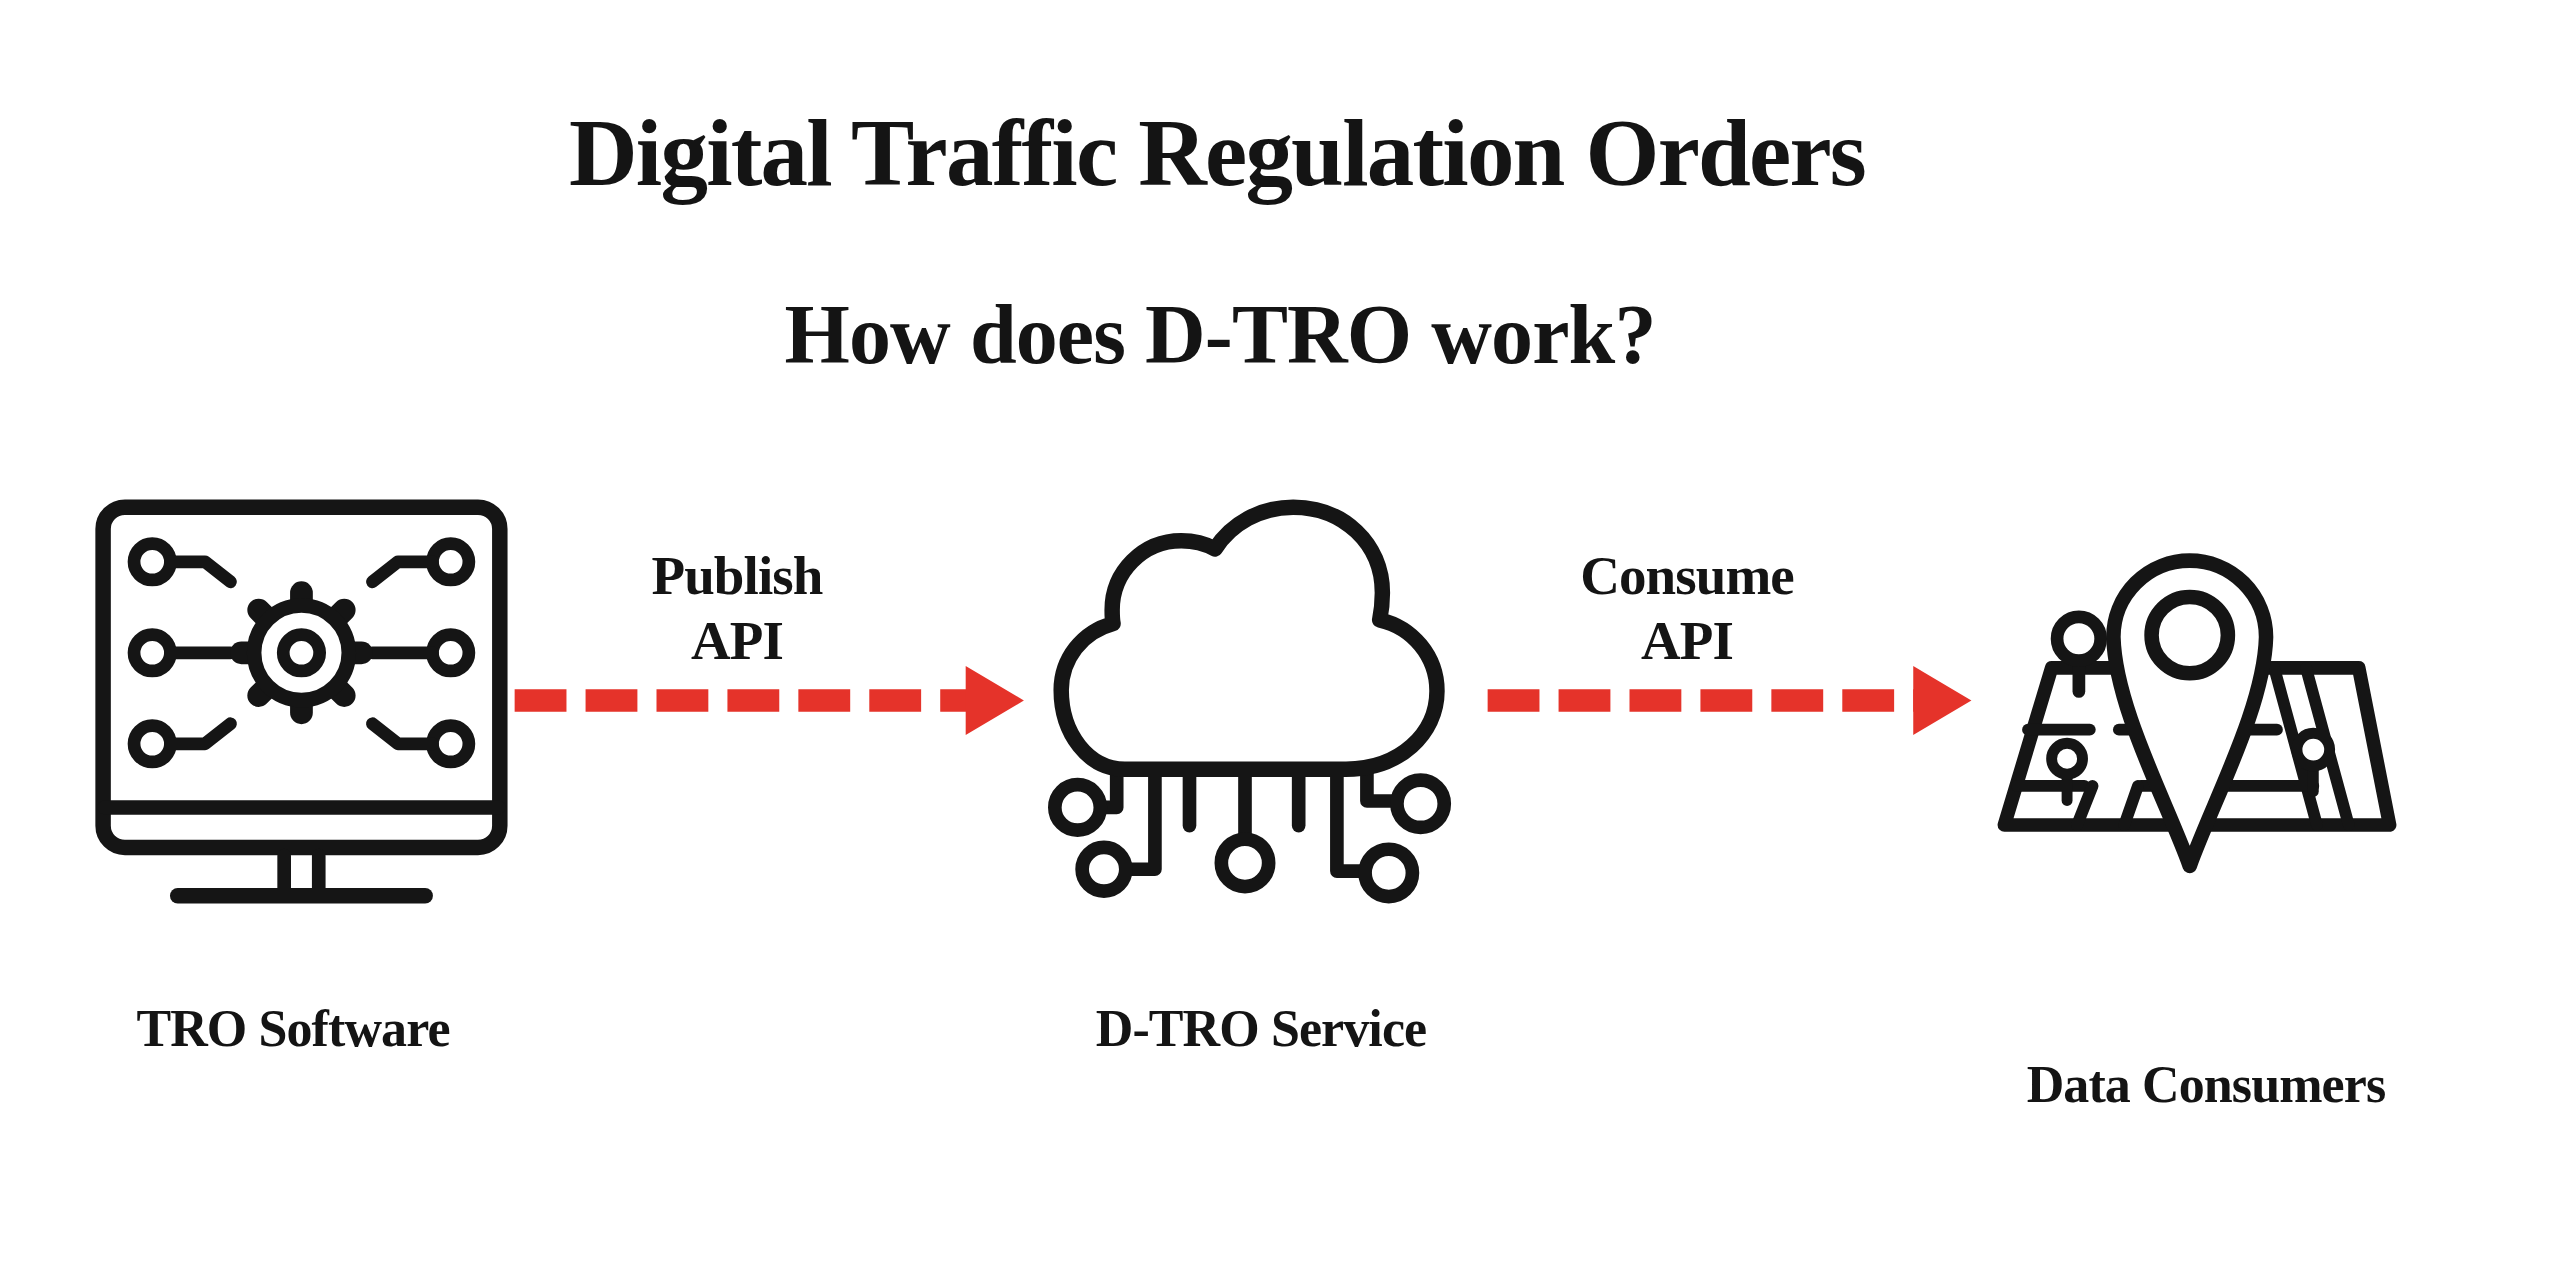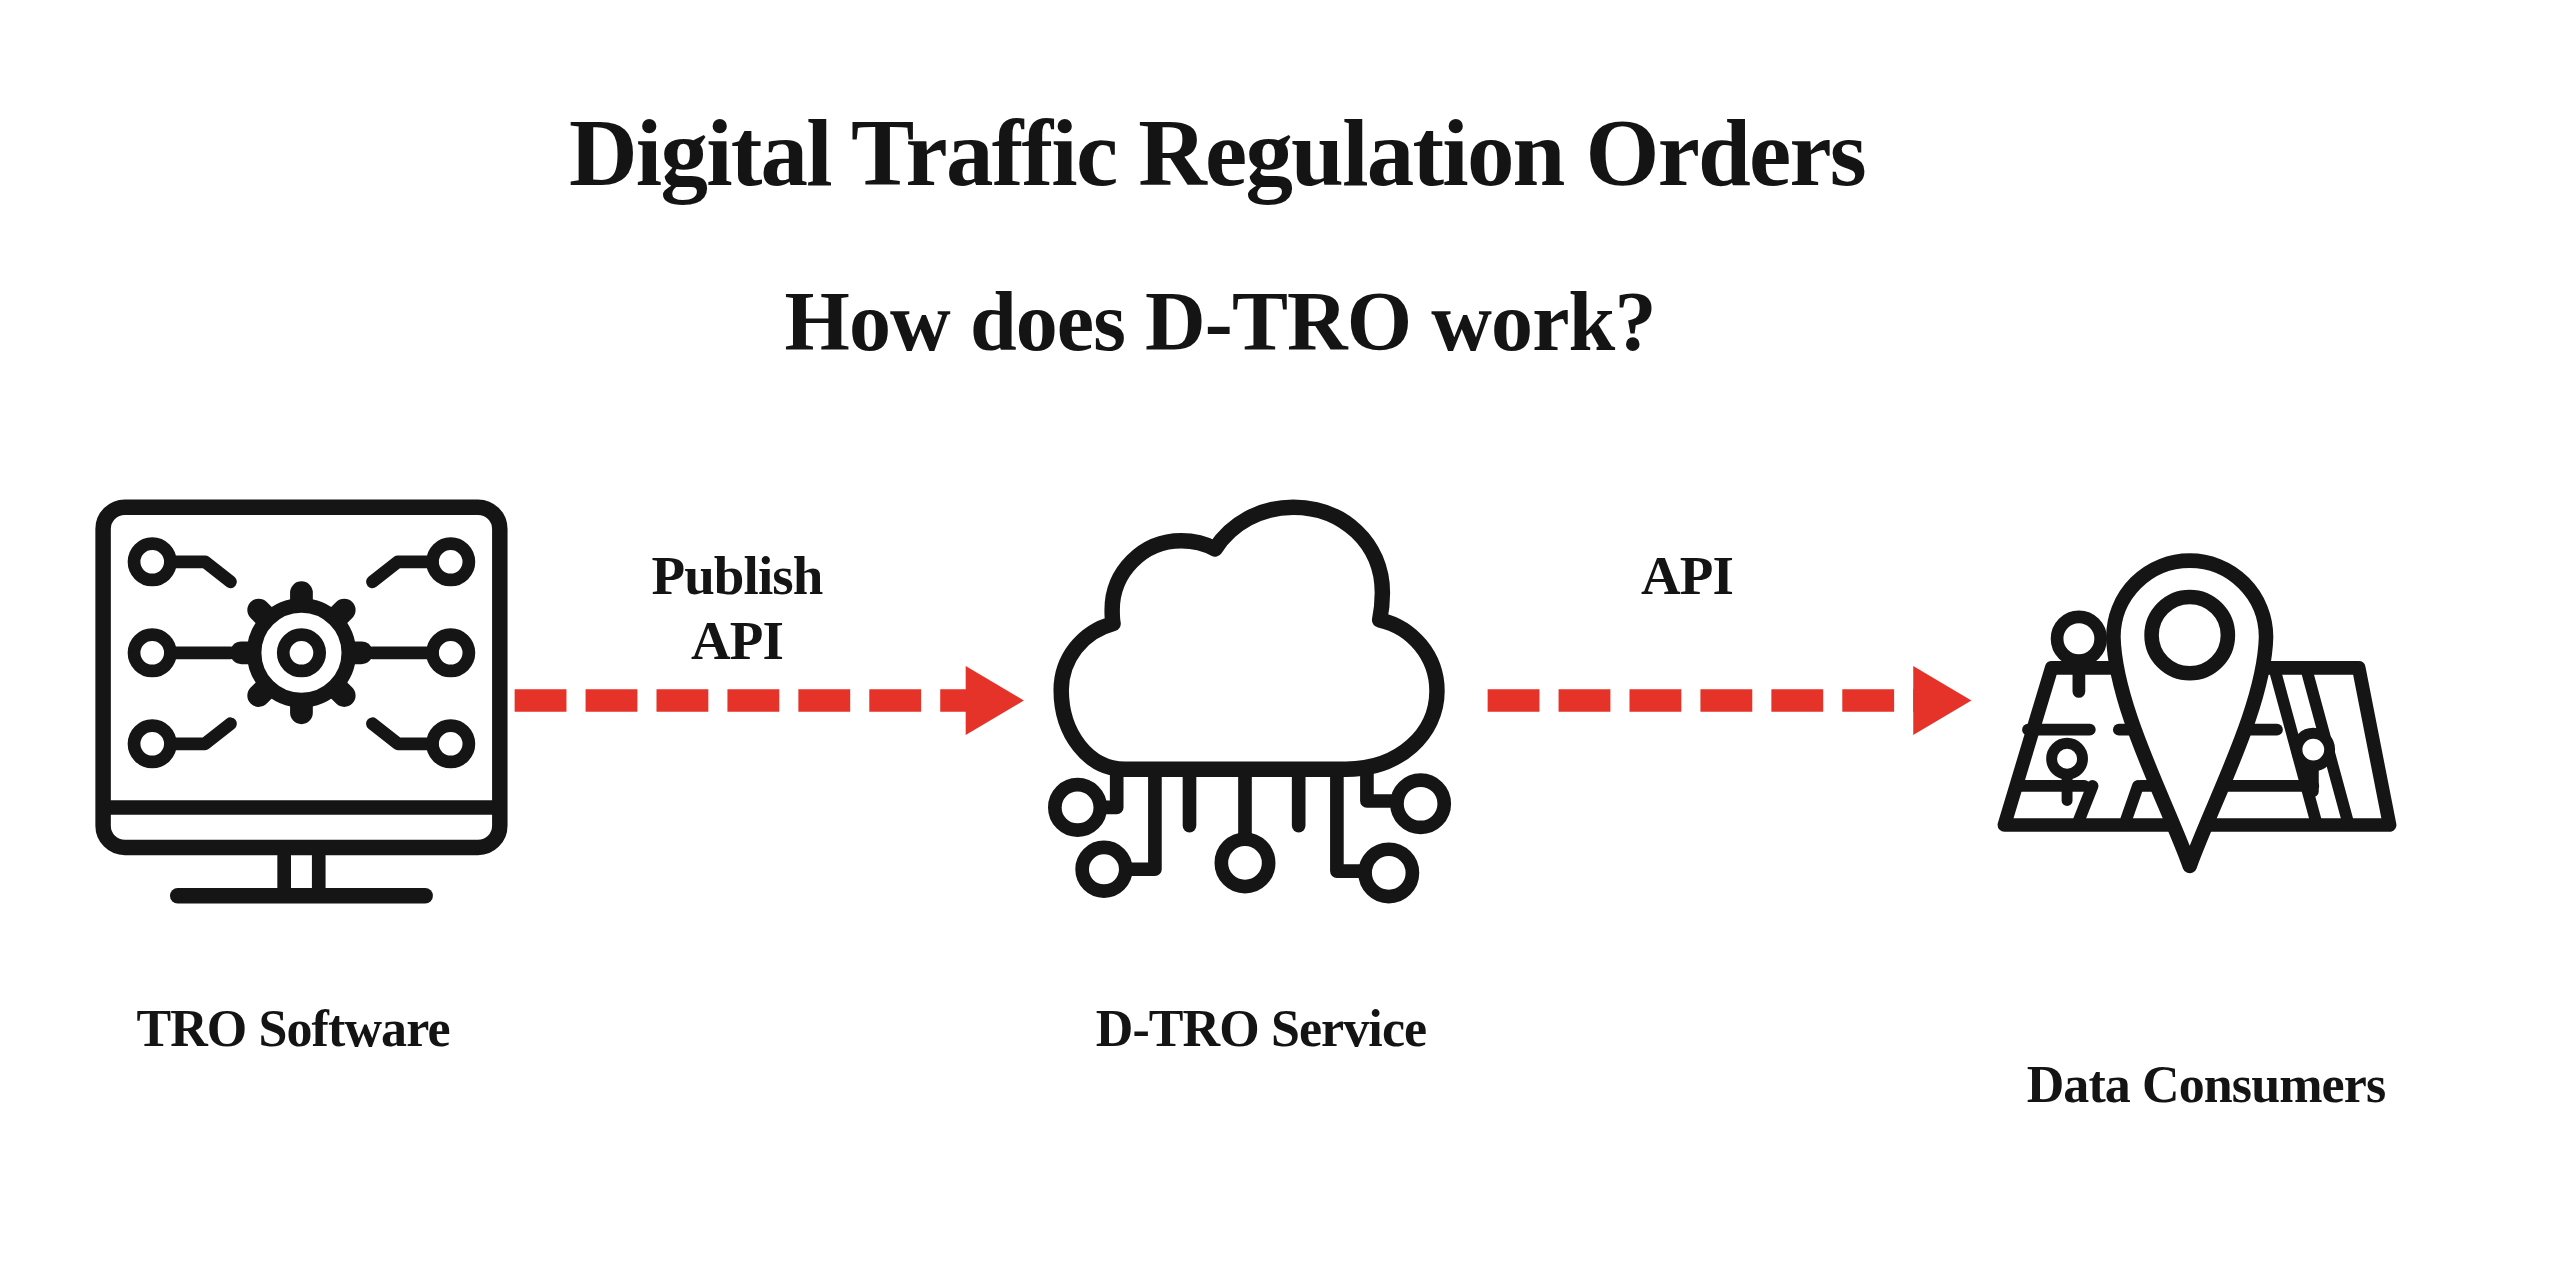--- a/index.html
+++ b/index.html
@@ -20,21 +20,21 @@
   .arrow-label{font-size:55px;letter-spacing:-0.9px;line-height:65px;}
   svg{display:block;overflow:visible;}
   .ink{stroke:#151515;fill:none;stroke-linecap:round;stroke-linejoin:round;}
   .ink-fill{stroke:#151515;fill:#ffffff;stroke-linecap:round;stroke-linejoin:round;}
 </style>
 </head>
 <body>
 
 <div class="abs ctr txt title" style="left:1217px;top:106px;">Digital Traffic Regulation Orders</div>
 
-<div class="abs ctr txt subtitle" style="left:1220px;top:280px;">How does D-TRO work?</div>
+<div class="abs ctr txt subtitle" style="left:1220px;top:293px;">How does D-TRO work?</div>
 
 <div class="abs" style="left:94px;top:498px;">
   <svg width="414" height="406" viewBox="0 0 455 446">
 
     <rect class="ink" x="10" y="10" width="436" height="374" rx="24" stroke-width="17"></rect>
     <line class="ink" x1="12" y1="340" x2="444" y2="340" stroke-width="16"></line>
 
     <path class="ink" d="M 209,393 V 430 M 247,393 V 430" stroke-width="15"></path>
     <line class="ink" x1="92" y1="437" x2="364" y2="437" stroke-width="17"></line>
 
@@ -107,20 +107,21 @@
          C 239,10 207,28 189,56
          C 178,50 165,47 152,47
          C 110,47 76,81 76,123
          C 76,128 76,133 77,138
          C 43,147 20,177 20,211
          C 20,259 50,298 90,298 Z"></path>
   </svg>
 </div>
 
 <div class="abs ctr txt arrow-label" style="left:1687px;top:543px;">
+  <div>Consume</div>
   <div>API</div>
 </div>
 <div class="abs" style="left:1484px;top:655px;">
   <svg width="582" height="91" viewBox="0 0 640 100">
     <line x1="4" y1="50" x2="478" y2="50" stroke="#E5332A" stroke-width="25" stroke-dasharray="57 21"></line>
     <polygon points="472,12 536,50 472,88" fill="#E5332A"></polygon>
   </svg>
 </div>
 
 <div class="abs" style="left:1997px;top:557px;">

